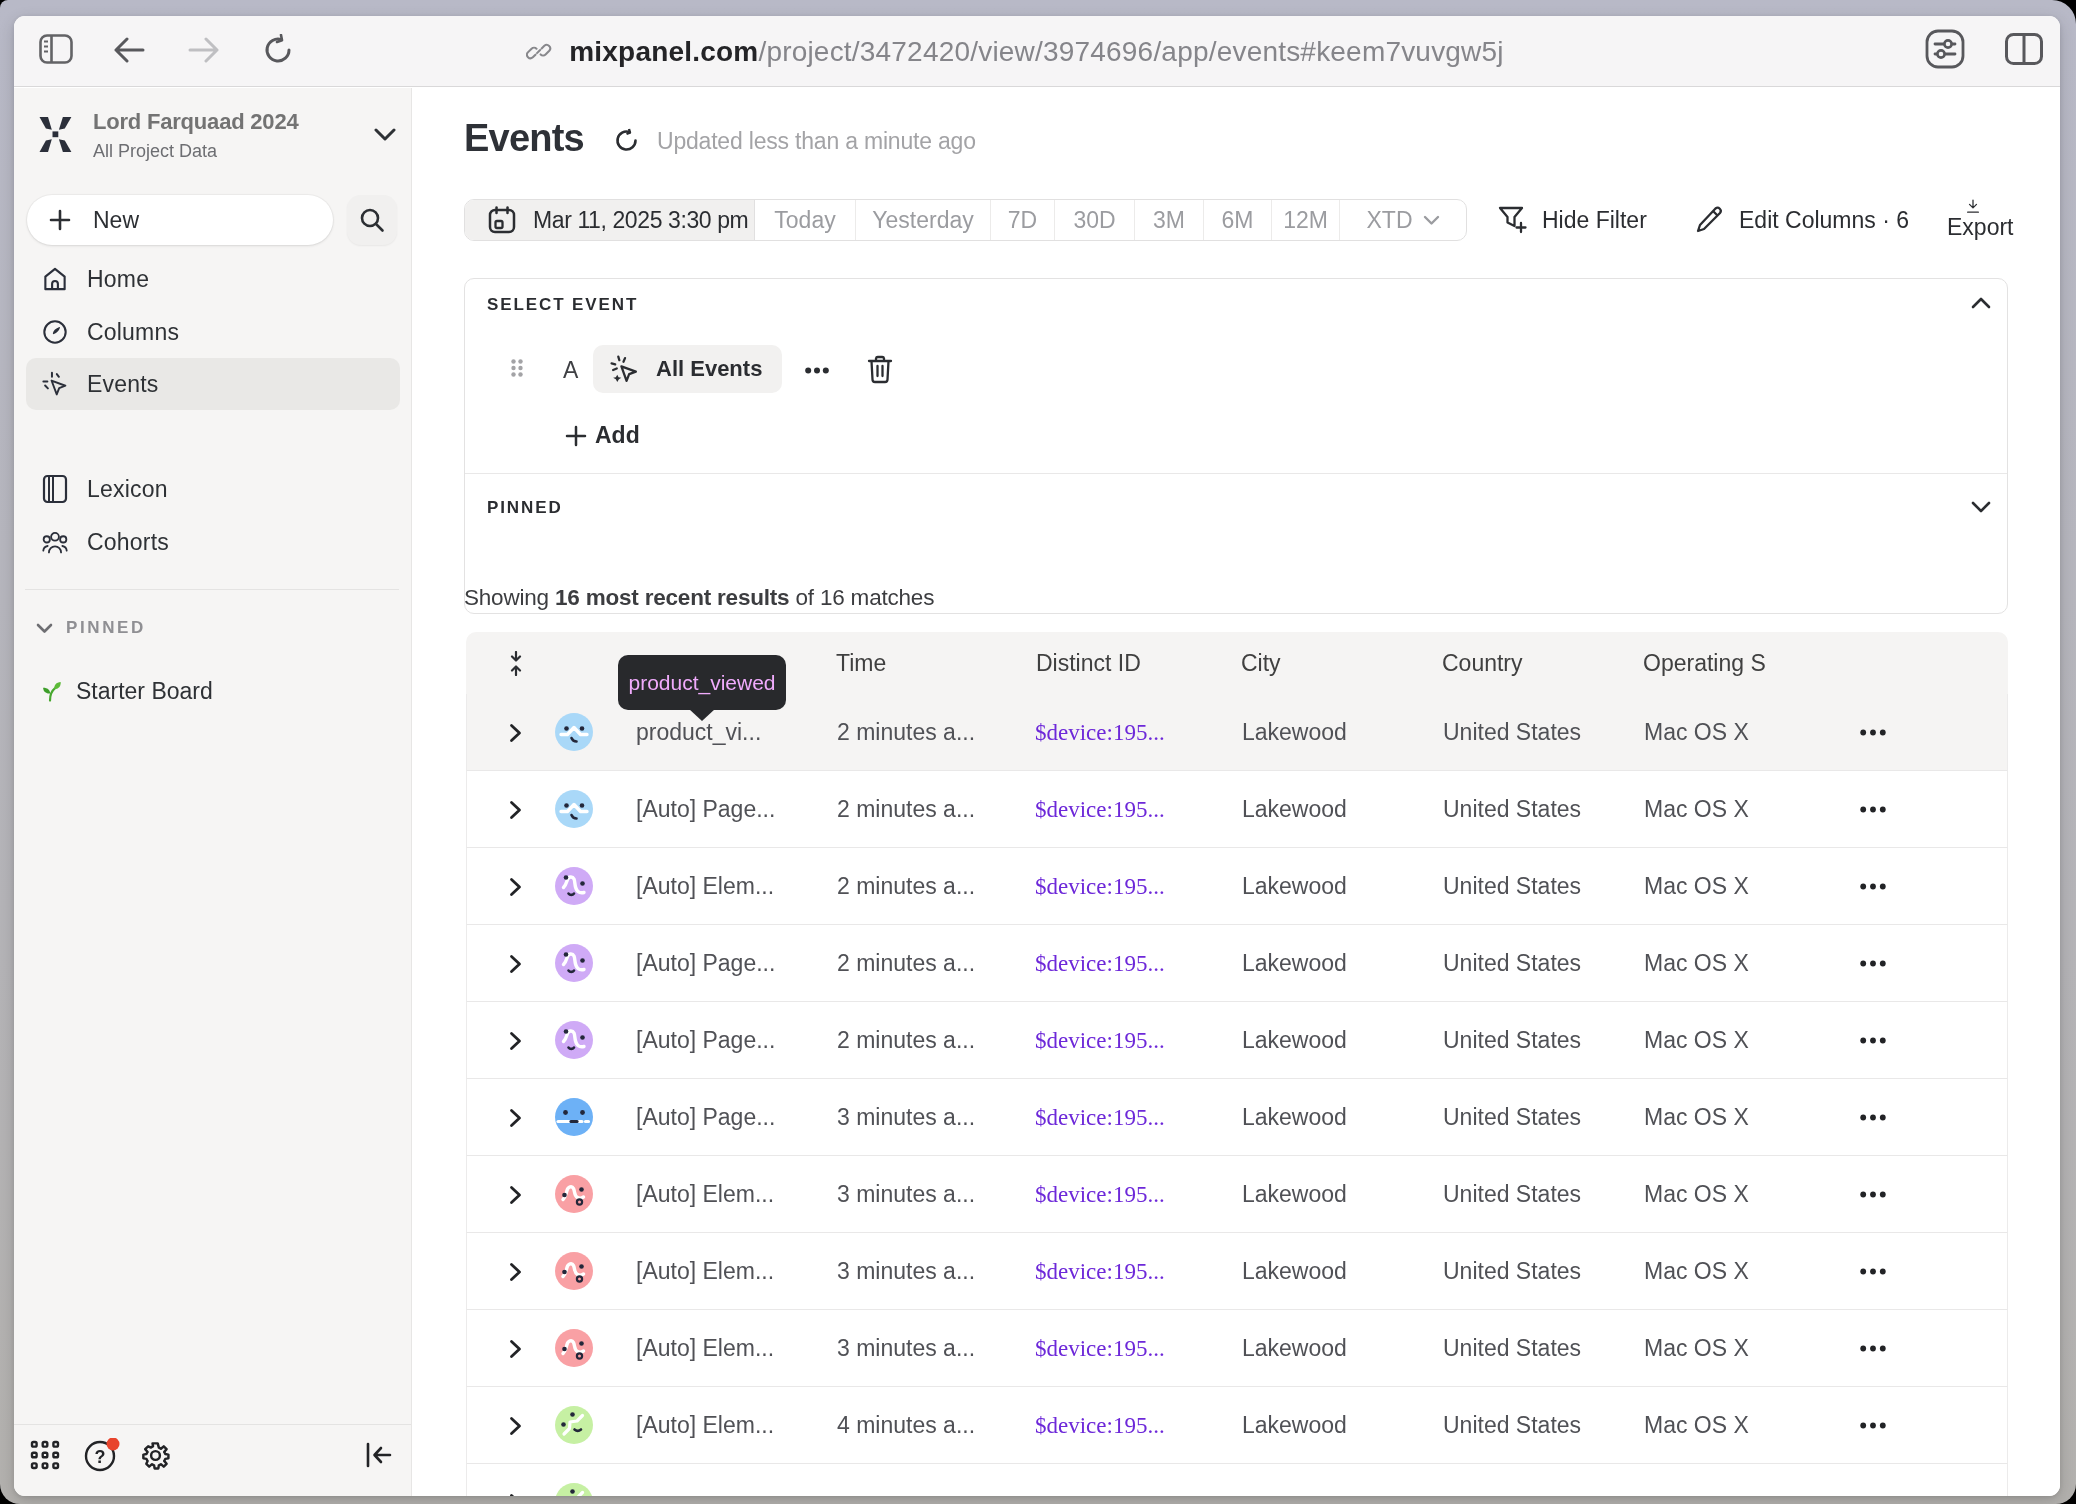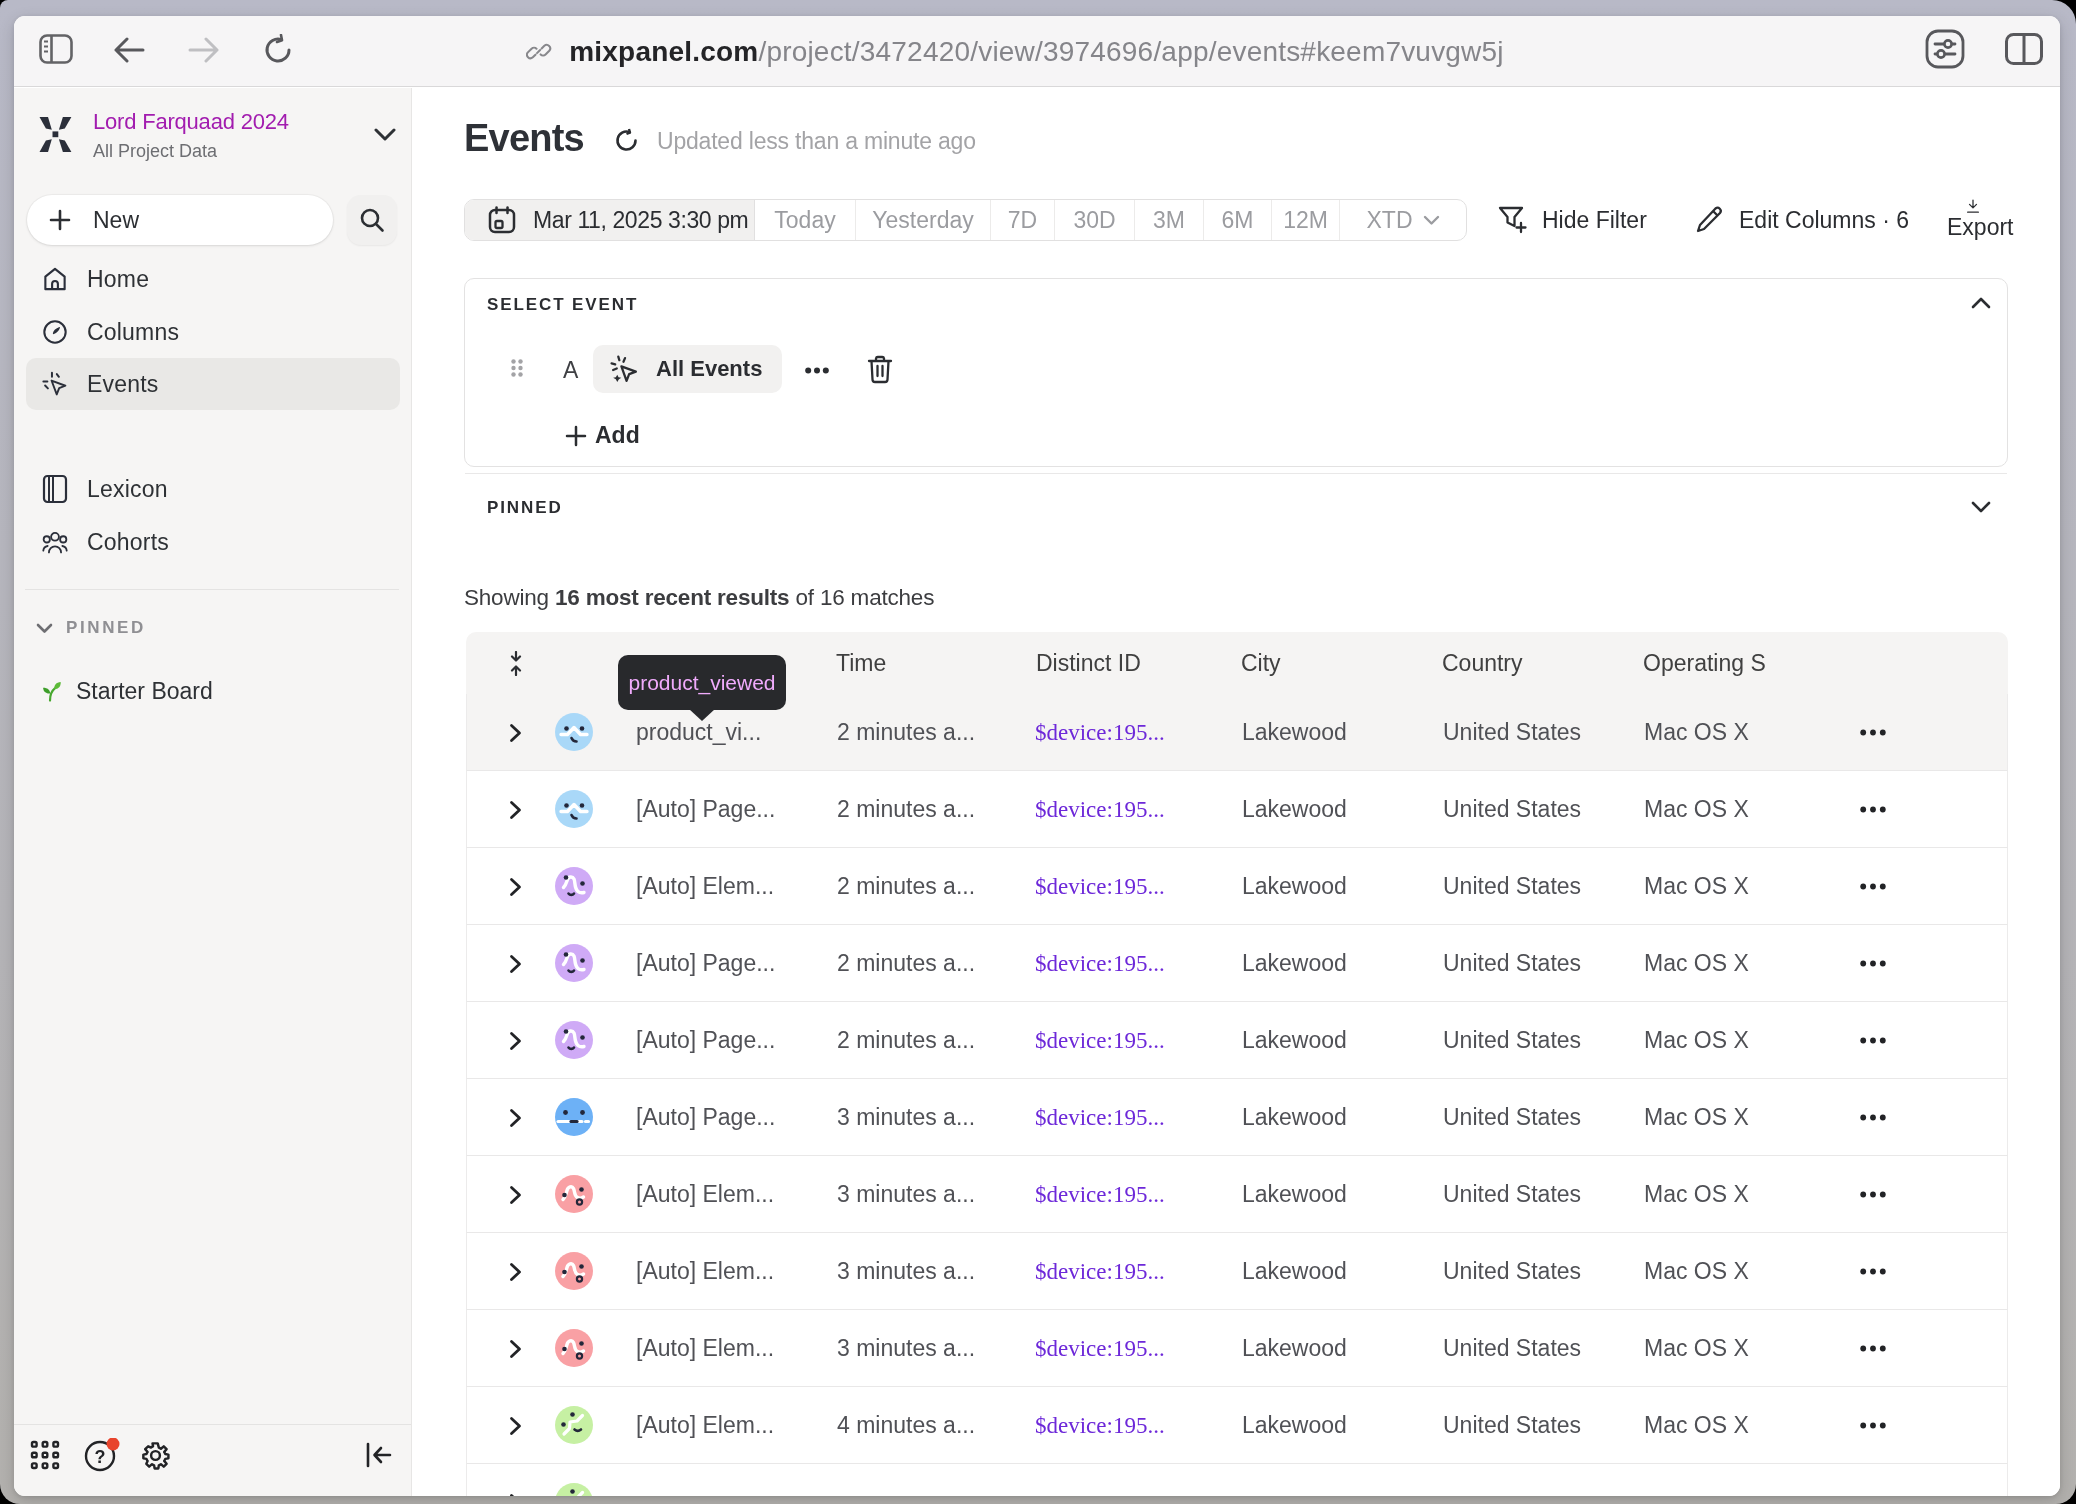--- a/index.html
+++ b/index.html
@@ -13,21 +13,21 @@
   .tbico { position:absolute; top:0; }
   #urlbox { position:absolute; top:0; left:0; width:100%; height:71px; display:flex; align-items:center; justify-content:center; padding-right:44px; }
   #urltext { font-size:28px; color:#85858a; letter-spacing:.2px; }
   #urltext b { color:#242427; font-weight:700; }
   
   #mainrow { position:absolute; left:0; top:72px; right:0; bottom:0; display:flex; }
   #side { width:398px; background:#f6f5f4; border-right:1px solid #e7e6e5; position:relative; flex:none; }
   #content { flex:1; background:#fff; position:relative; }
   
   .abs { position:absolute; }
-  #projname { font-size:22px; font-weight:400; color:#a21caf; letter-spacing:-0.2px; }
+  #projname { font-size:22px; font-weight:700; color:#737373; letter-spacing:-0.2px; }
   #projsub { font-size:18px; color:#6d6e72; margin-top:6px; }
   #newbtn { position:absolute; left:13px; top:107px; width:306px; height:50px; background:#fff; border-radius:25px;
             box-shadow:0 1px 3px rgba(0,0,0,.10), 0 0 0 1px rgba(0,0,0,.03); display:flex; align-items:center; }
   #newbtn span { font-size:23px; font-weight:500; color:#2c2f33; margin-left:66px; }
   #searchbtn { position:absolute; left:333px; top:107px; width:50px; height:50px; background:#f1f0ef; border-radius:14px;
                box-shadow:0 1px 2px rgba(0,0,0,.06); display:flex; align-items:center; justify-content:center; }
   .navitem { position:absolute; left:12px; width:374px; height:52px; display:flex; align-items:center; border-radius:10px; }
   .navitem.active { background:#e9e8e6; }
   .navitem .nico { width:26px; margin-left:16px; display:flex; justify-content:center; }
   .navitem .nlabel { font-size:23px; color:#2e3135; margin-left:19px; letter-spacing:.2px; }
@@ -42,21 +42,21 @@
   #updated { font-size:23px; color:#a3a3a6; letter-spacing:-0.2px; }
   
   #fbar { position:absolute; left:52px; top:111px; height:42px; width:1003px; border:1px solid #e1e0e0; border-radius:10px; background:#fff; display:flex; align-items:stretch; }
   #fdate { display:flex; align-items:center; width:290px; flex:none; background:#f1f0ef; border-right:1px solid #e1e0e0; border-radius:9px 0 0 9px; padding-left:23px; }
   #fdate span { font-size:23px; font-weight:500; color:#2b2d31; margin-left:17px; letter-spacing:-0.4px; white-space:nowrap; }
   .fseg { display:flex; align-items:center; justify-content:center; font-size:23px; color:#9b9ca0; border-right:1px solid #eceBea; }
   .fseg:last-child { border-right:none; }
   .actbtn { position:absolute; top:111px; height:42px; display:flex; align-items:center; }
   .actbtn span { font-size:23px; font-weight:400; color:#2b2d31; }
   
-  #card1 { position:absolute; left:52px; top:190px; width:1544px; height:189px; border:1px solid #e3e2e2; border-radius:10px; background:#fff; }
+  #card1 { position:absolute; left:52px; top:190px; width:1544px; height:336px; border:1px solid #e3e2e2; border-radius:10px; background:#fff; }
   .cardlabel { font-size:17px; font-weight:700; letter-spacing:1.9px; color:#2b2d31; }
   #chip { position:absolute; left:128px; top:66px; height:48px; background:#f2f1f0; border-radius:10px; display:flex; align-items:center; padding:0 20px 0 16px; }
   #chip span { font-size:22px; font-weight:600; color:#2b2d31; margin-left:16px; }
   
   #showing { position:absolute; left:52px; top:497px; font-size:22.5px; color:#3c3d40; letter-spacing:-0.2px; }
   
   #tbl { position:absolute; left:54px; top:544px; width:1542px; height:864px; border-radius:10px 10px 0 0; }
   #thead { position:absolute; left:0; top:0; width:100%; height:62px; background:#f5f4f3; border-radius:10px 10px 0 0; border-bottom:1px solid #e9e8e8; box-sizing:content-box; }
   .hcell { position:absolute; top:0; height:62px; display:flex; align-items:center; font-size:23px; font-weight:500; color:#404040; }
   .trow { position:absolute; left:0; width:100%; height:77px; border-bottom:1px solid #e9e8e8; border-left:1px solid #ecebeb; border-right:1px solid #ecebeb; background:#fff; }

